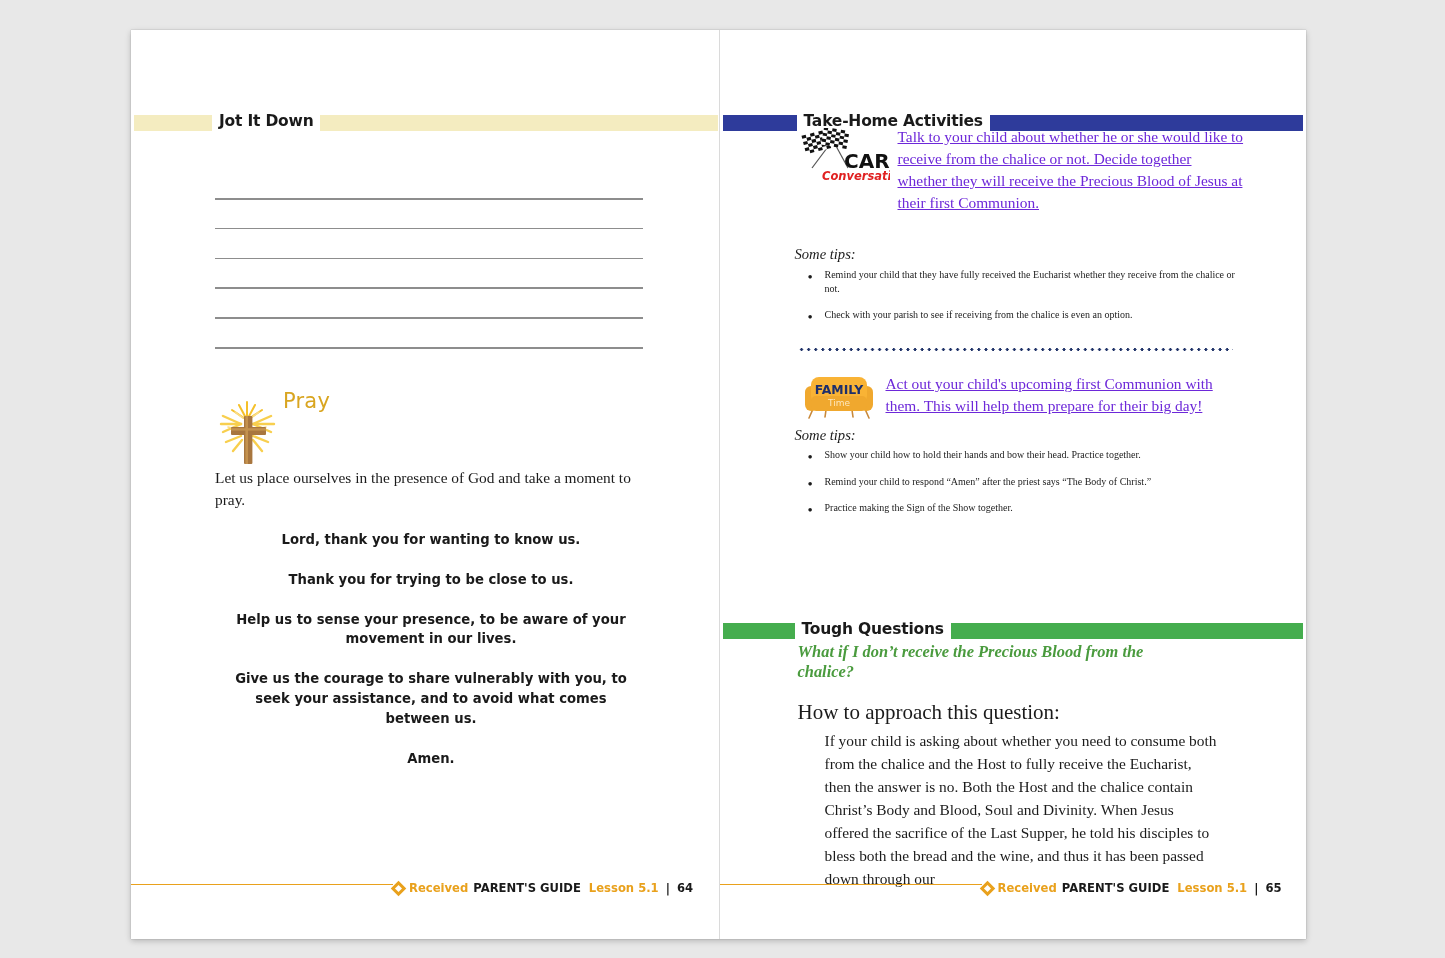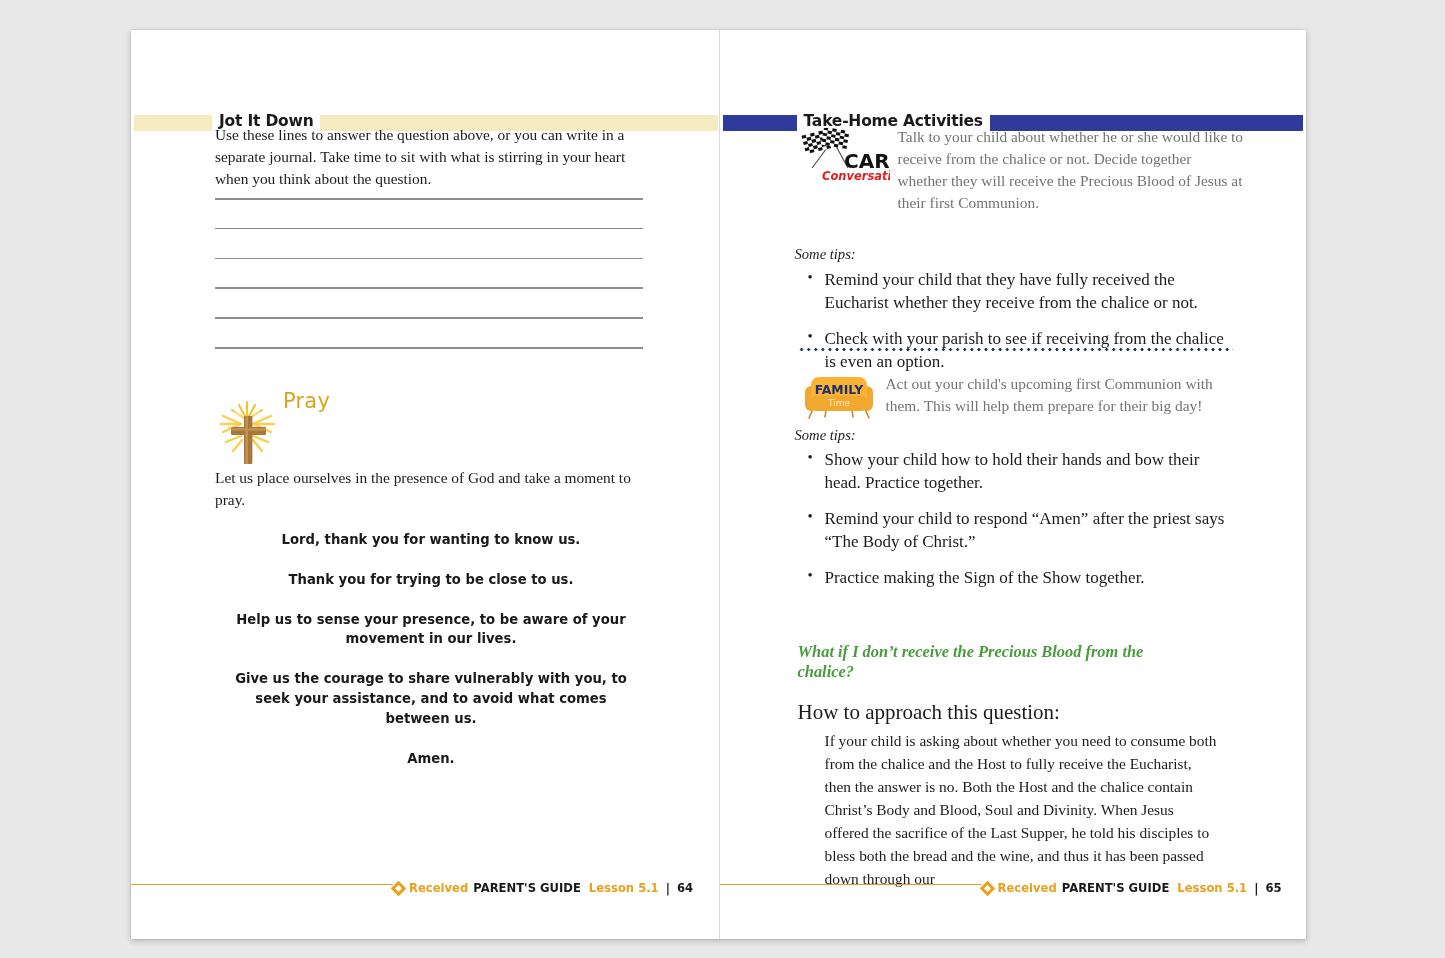--- a/index.html
+++ b/index.html
@@ -141,22 +141,23 @@
     left: 80px;
     top: 96px;
     width: 445px;
     display: flex;
     align-items: flex-start;
   }
   #car-icon { width: 90px; height: 56px; flex: 0 0 90px; margin-top: 2px; }
   .block-text {
     font-size: 15.4px;
     line-height: 1.42;
-    color: #737373;
+    color: #6d28d9;
     margin-left: 8px;
+    text-decoration: underline;
   }
 
   .some-tips {
     position: absolute;
     left: 75px;
     font-size: 14.6px;
     font-style: italic;
     color: #1b1b1b;
   }
   #tips1 { top: 216px; }
@@ -167,21 +168,21 @@
     left: 86px;
     width: 430px;
     margin: 0;
     padding: 0;
     list-style: none;
   }
   .bullets li {
     position: relative;
     padding-left: 19px;
     margin-bottom: 13px;
-    font-size: 17px;
+    font-size: 10px;
     line-height: 1.36;
     color: #1b1b1b;
     font-family: Liberation Serif, serif;
   }
   .bullets li:before {
     content: "\2022";
     position: absolute;
     left: 2px;
     top: -1px;
     font-size: 15px;
@@ -292,21 +293,20 @@
 <div id="spread">
 
   <div class="page" id="page-left">
 
     <div class="band-row" id="jotdown-band">
       <div class="band-seg seg-cream" style="width:78px"></div>
       <div class="band-title">Jot It Down</div>
       <div class="band-seg seg-cream stretch"></div>
     </div>
 
-    <div id="jotdown-intro">Use these lines to answer the question above, or you can write in a separate journal. Take time to sit with what is stirring in your heart when you think about the question.</div>
 
     <div id="writing-lines">
       <div class="wline"></div>
       <div class="wline"></div>
       <div class="wline"></div>
       <div class="wline"></div>
       <div class="wline"></div>
       <div class="wline"></div>
     </div>
 
@@ -462,20 +462,25 @@
     </div>
 
     <div class="some-tips" id="tips2">Some tips:</div>
 
     <ul class="bullets" id="bullets2">
       <li>Show your child how to hold their hands and bow their head. Practice together.</li>
       <li>Remind your child to respond “Amen” after the priest says “The Body of Christ.”</li>
       <li>Practice making the Sign of the Show together.</li>
     </ul>
 
+    <div class="band-row" id="tough-band">
+      <div class="band-seg seg-green" style="width:72px"></div>
+      <div class="band-title">Tough Questions</div>
+      <div class="band-seg seg-green stretch"></div>
+    </div>
 
     <div id="tough-question">What if I don’t receive the Precious Blood from the chalice?</div>
     <div id="tough-howto">How to approach this question:</div>
     <div id="tough-answer">If your child is asking about whether you need to consume both from the chalice and the Host to fully receive the Eucharist, then the answer is no. Both the Host and the chalice contain Christ’s Body and Blood, Soul and Divinity. When Jesus offered the sacrifice of the Last Supper, he told his disciples to bless both the bread and the wine, and thus it has been passed down through our</div>
 
     <div class="footer">
       <div class="footer-rule"></div>
       <div class="footer-line">
         <span class="diamond-icon"></span>
         <span class="f-received">Received</span>

